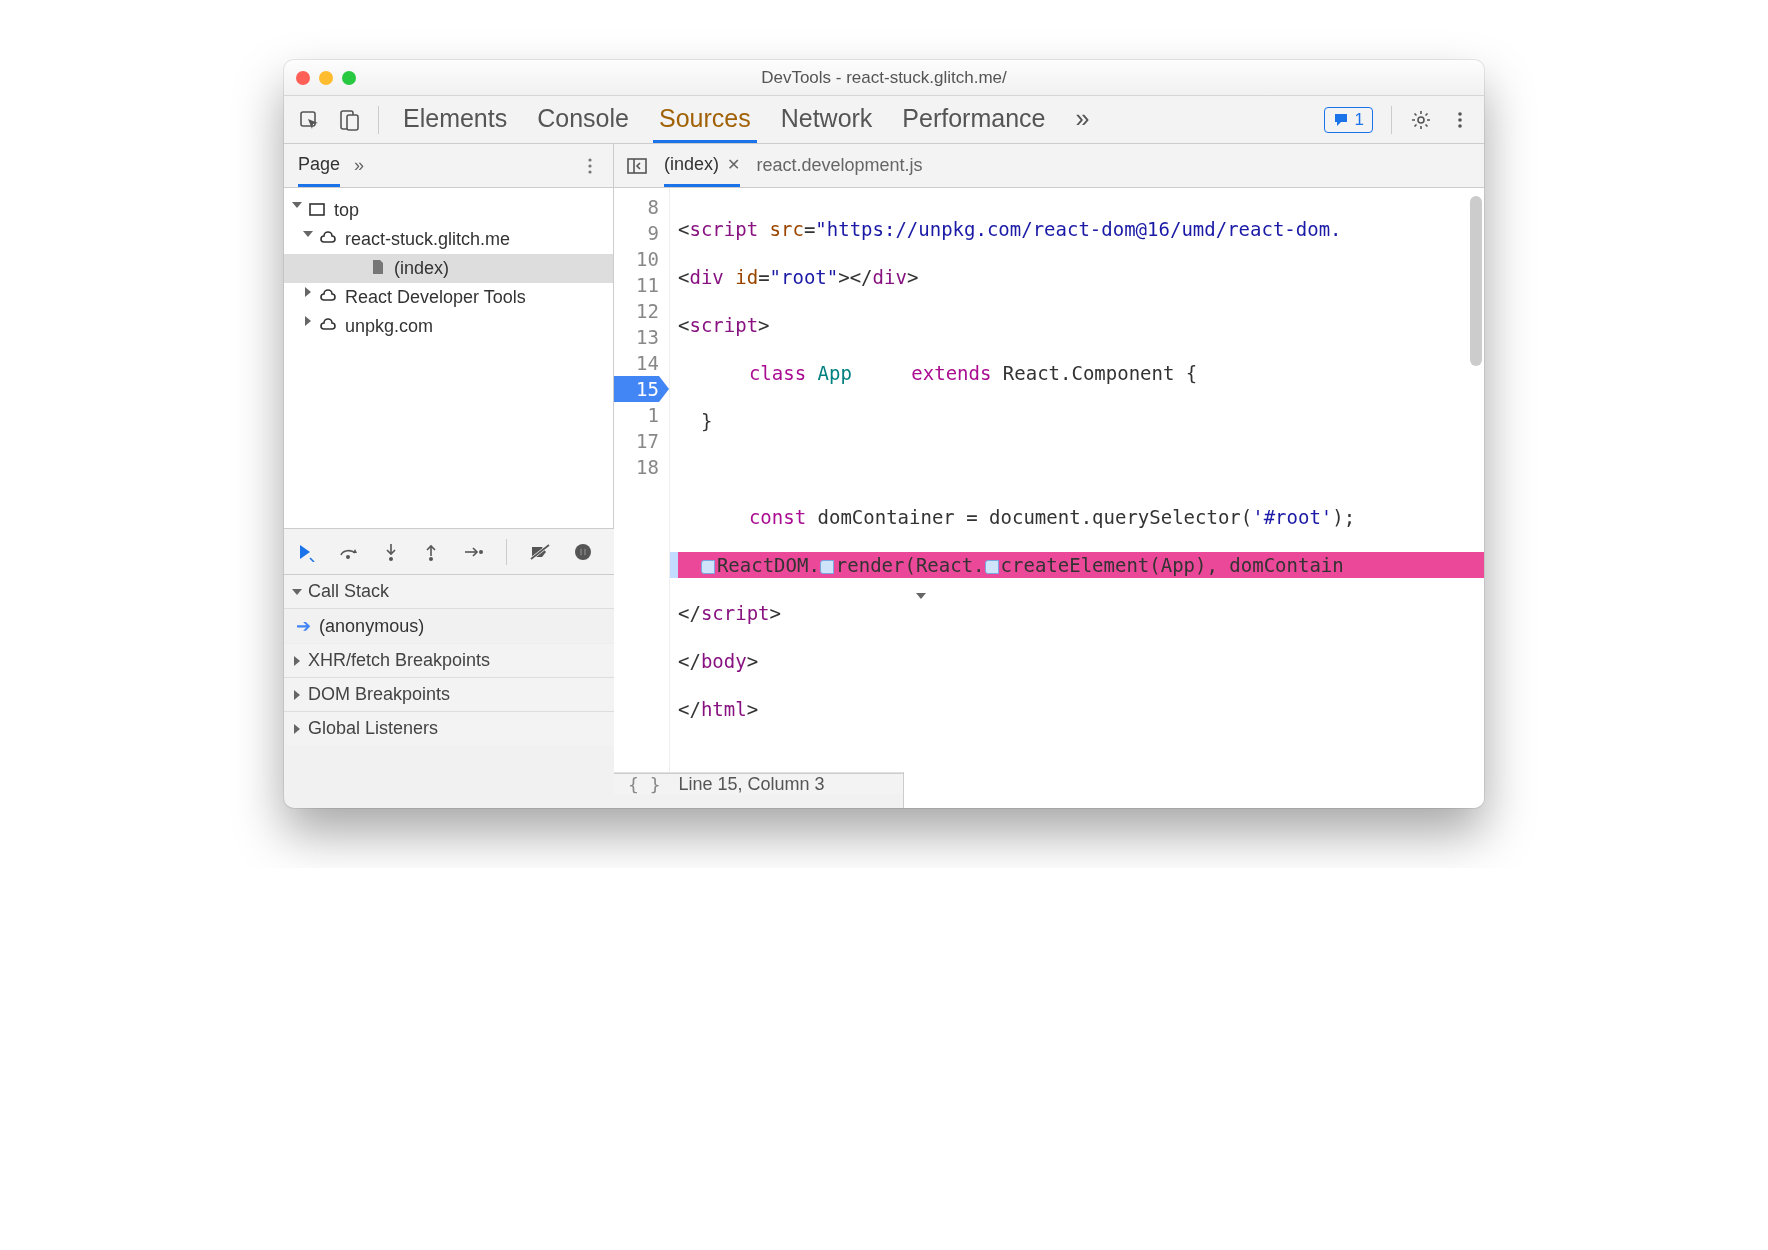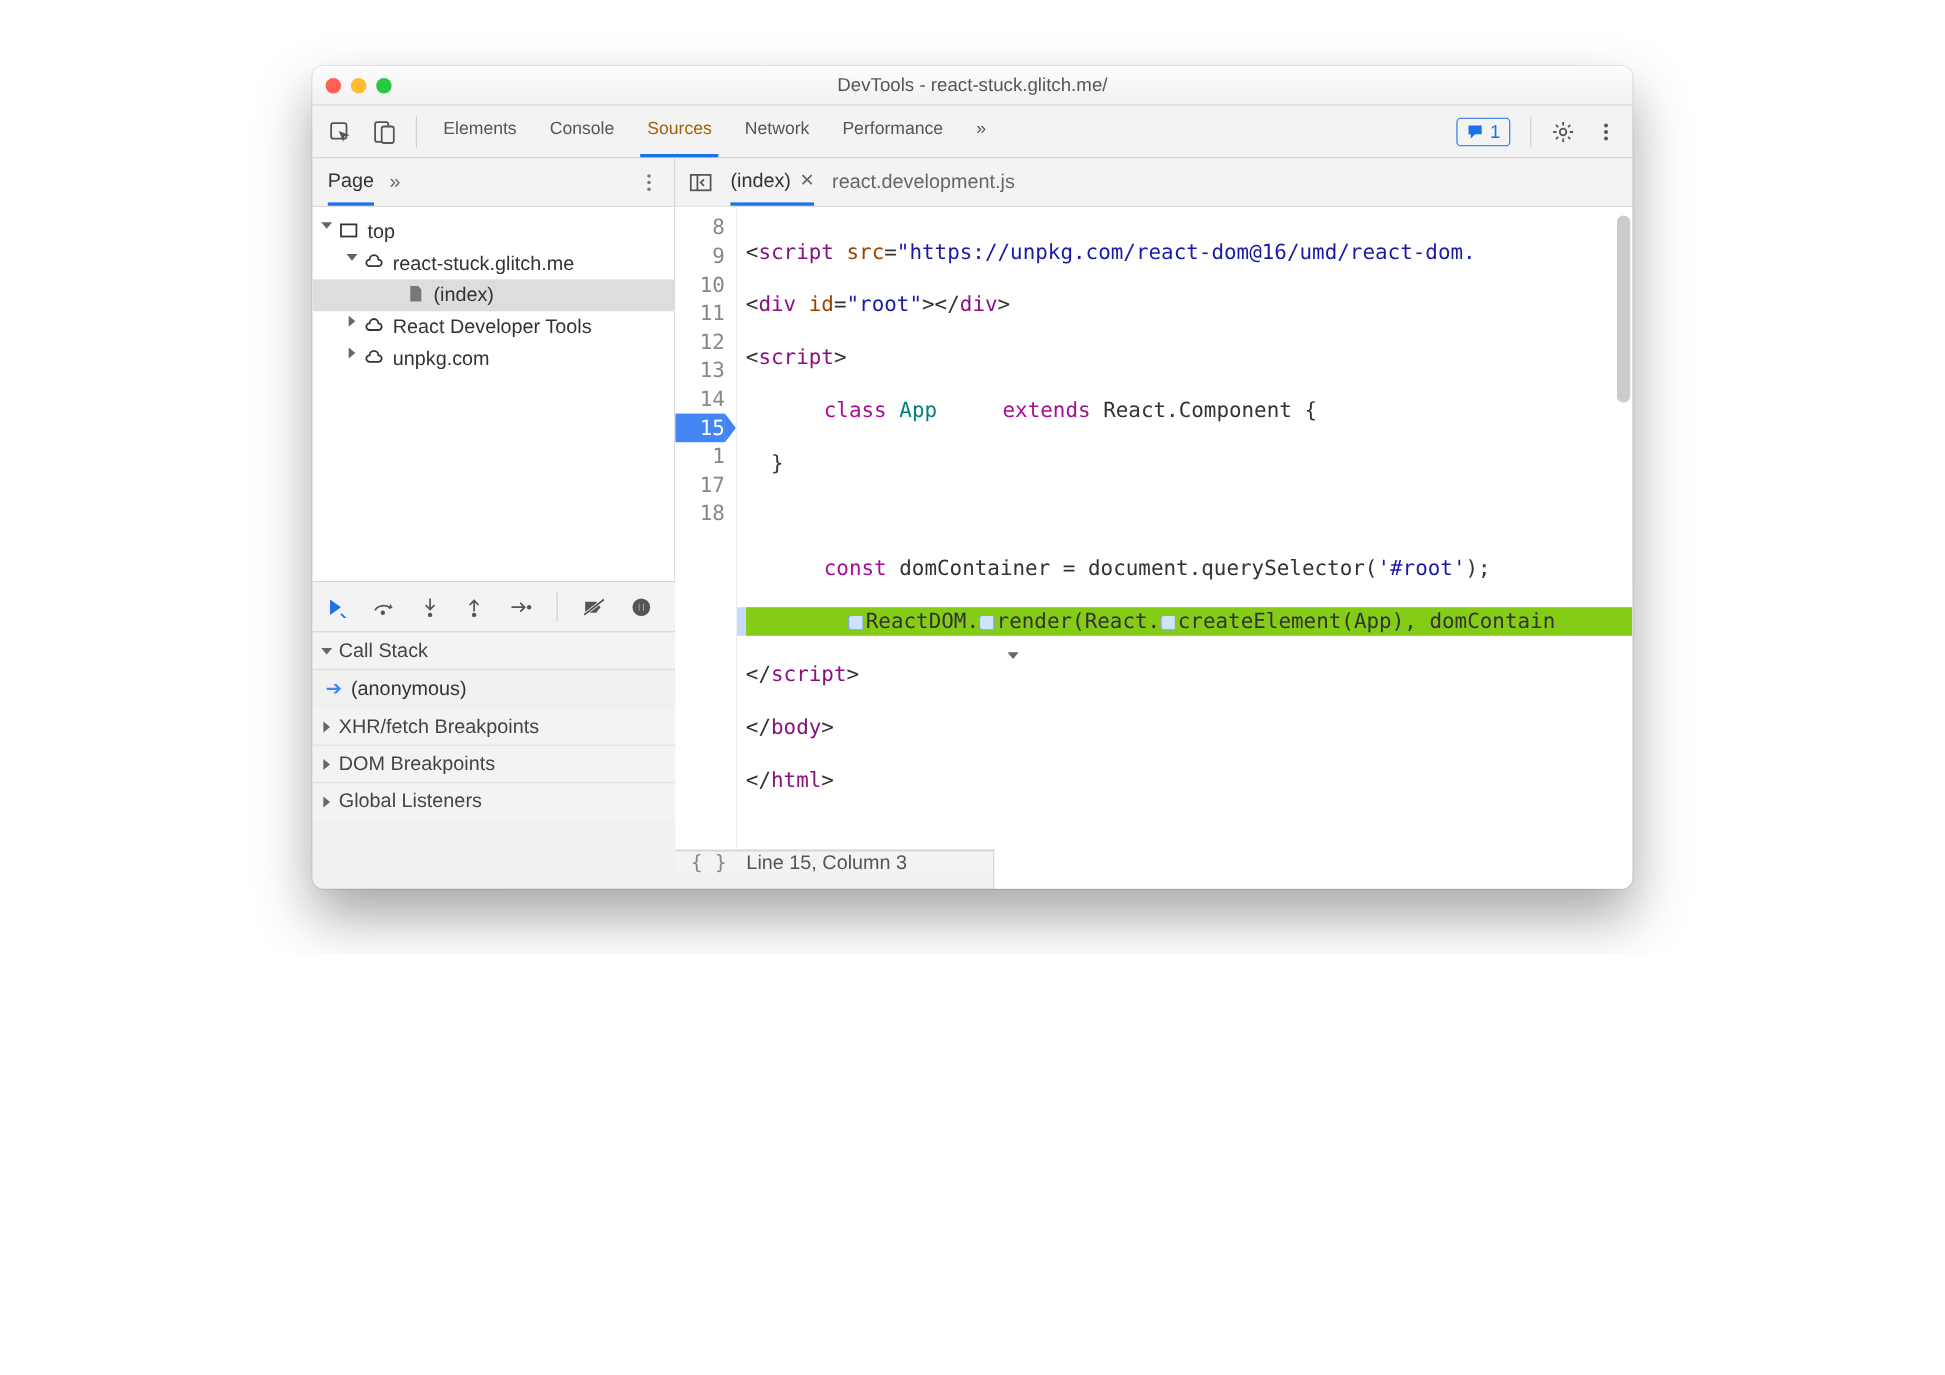--- a/index.html
+++ b/index.html
@@ -39,21 +39,21 @@
 .toolbar {
   height: 48px;
   background: #f3f3f3;
   border-bottom: 1px solid #ccc;
   display:flex;
   align-items:center;
   padding: 0 14px;
   gap: 18px;
 }
 .toolbar .sep { width:1px; height:28px; background:#ccc; }
-.tab-main { font-size:16px; color:#555; padding: 0 6px; cursor:default; display:flex; align-items:center; height:100%; border-bottom:3px solid transparent;}
+.tab-main { font-size:25px; color:#555; padding: 0 6px; cursor:default; display:flex; align-items:center; height:100%; border-bottom:3px solid transparent;}
 .tab-main.active { color:#a16207; border-bottom:3px solid #1a73e8;}
 .toolbar .spacer{flex:1;}
 .icon-btn { display:flex; align-items:center; justify-content:center; color:#555; cursor:default;}
 svg { stroke: currentColor; fill: none; stroke-width:1.6; }
 .feedback-badge{
   display:flex; align-items:center; gap:6px;
   border:1px solid #1a73e8; color:#1a73e8;
   padding:2px 8px; border-radius:4px; font-size:17px;
 }
 .feedback-badge svg{stroke:#1a73e8;fill:#1a73e8;}
@@ -75,29 +75,29 @@
 
 .body { display:flex; height:340px; }
 .sidebar{
   width:330px; background:#fff; border-right:1px solid #ccc;
   font-size:18px; padding:8px 0;
 }
 .tree-row{display:flex; gap:8px; padding:4px 10px;}
 .tree-row.selected{background:#ddd;}
 .tri{width:0;height:0;border-left:6px solid #666;border-top:5px solid transparent;border-bottom:5px solid transparent;}
 .tri.down{transform:rotate(90deg);}
-.indent1{padding-left:33px;} .indent3{padding-left:86px;}
+.indent1{padding-left:21px;} .indent3{padding-left:86px;}
 
 
 .editor{flex:1; background:#fff; display:flex; font-family: Menlo, Consolas, monospace; font-size:19px; position:relative;}
 .gutter{width:56px; text-align:right; color:#888; padding:6px 10px 6px 0; background:#fff; border-right:1px solid #eee;}
 .gutter div{height:26px; line-height:26px;}
 .code{flex:1; padding:6px 0 6px 8px; overflow:hidden; white-space:pre;}
 .code div{height:26px; line-height:26px;}
-.hl-line{background:#84cc16; position:relative;text-align:center;}
+.hl-line{background:#ec4899; position:relative;}
 .hl-line::before{content:""; position:absolute; left:-12px; top:0; bottom:0; width:12px; background:#c2dbff;}
 .gutter .exec{background:#4285f4; color:#fff; position:relative;}
 .gutter .exec::after{content:""; position:absolute; right:-10px; top:0; width:0; height:0; border-left:10px solid #4285f4; border-top:13px solid transparent; border-bottom:13px solid transparent;}
 .c-tag{color:#881280;} .c-attr{color:#994500;} .c-str{color:#1a1aa6;} .c-kw2{color:#aa0d91;margin-left:48px;} .c-id{color:#1a1aa6;}
 .c-green{color:#008080;}
 .dbg-dot{display:inline-block; width:14px; height:14px; background:#cfe3fb; border:1px solid #7aa7e0; border-radius:3px 0 0 3px; vertical-align:middle; margin-right:2px;}
 
 
 .ed-status{
   height:40px; border-top:1px solid #ccc; background:#f3f3f3;

